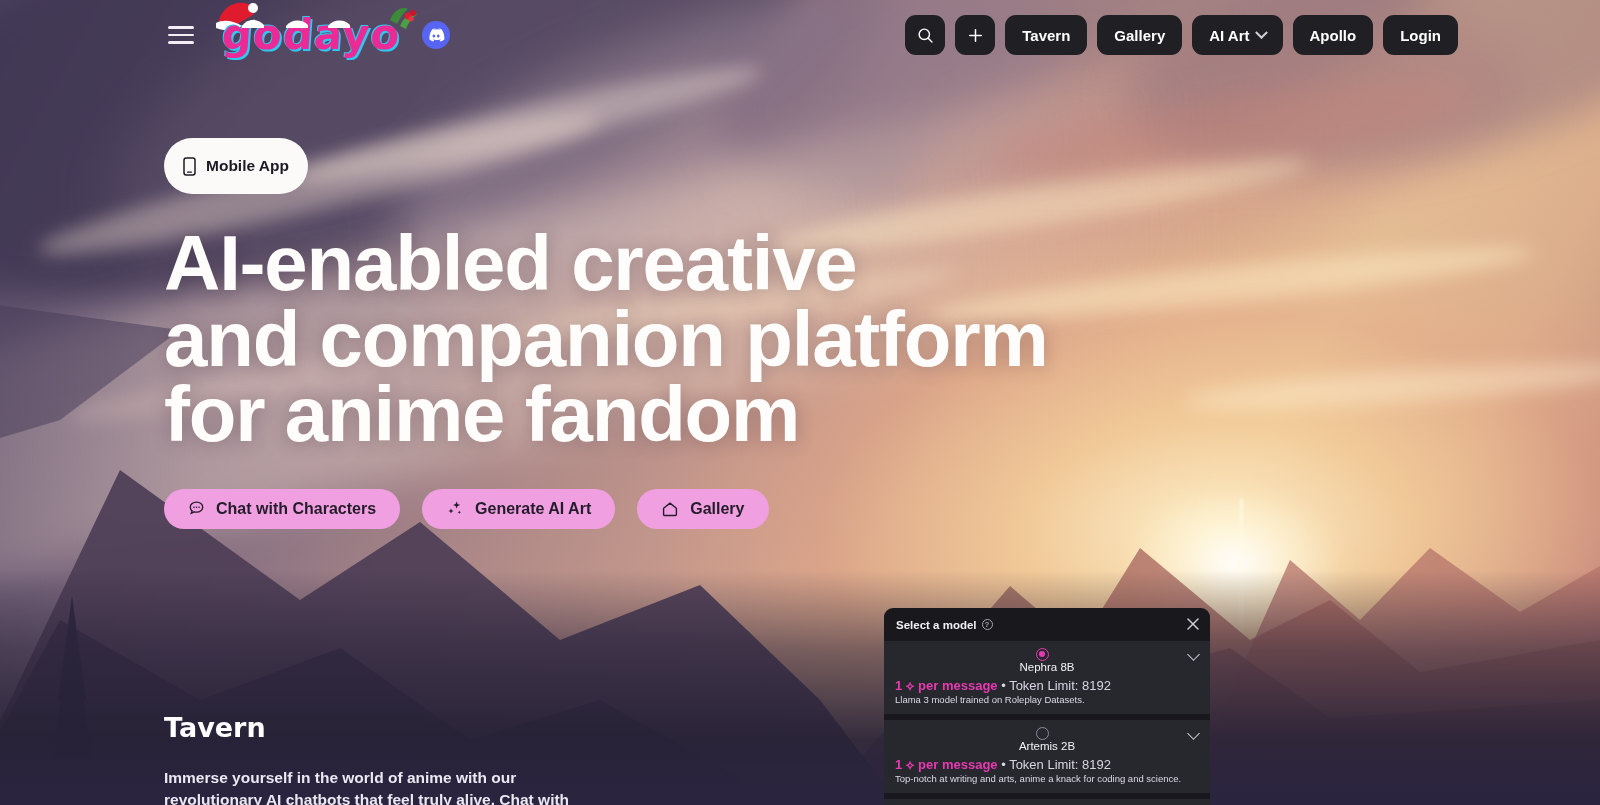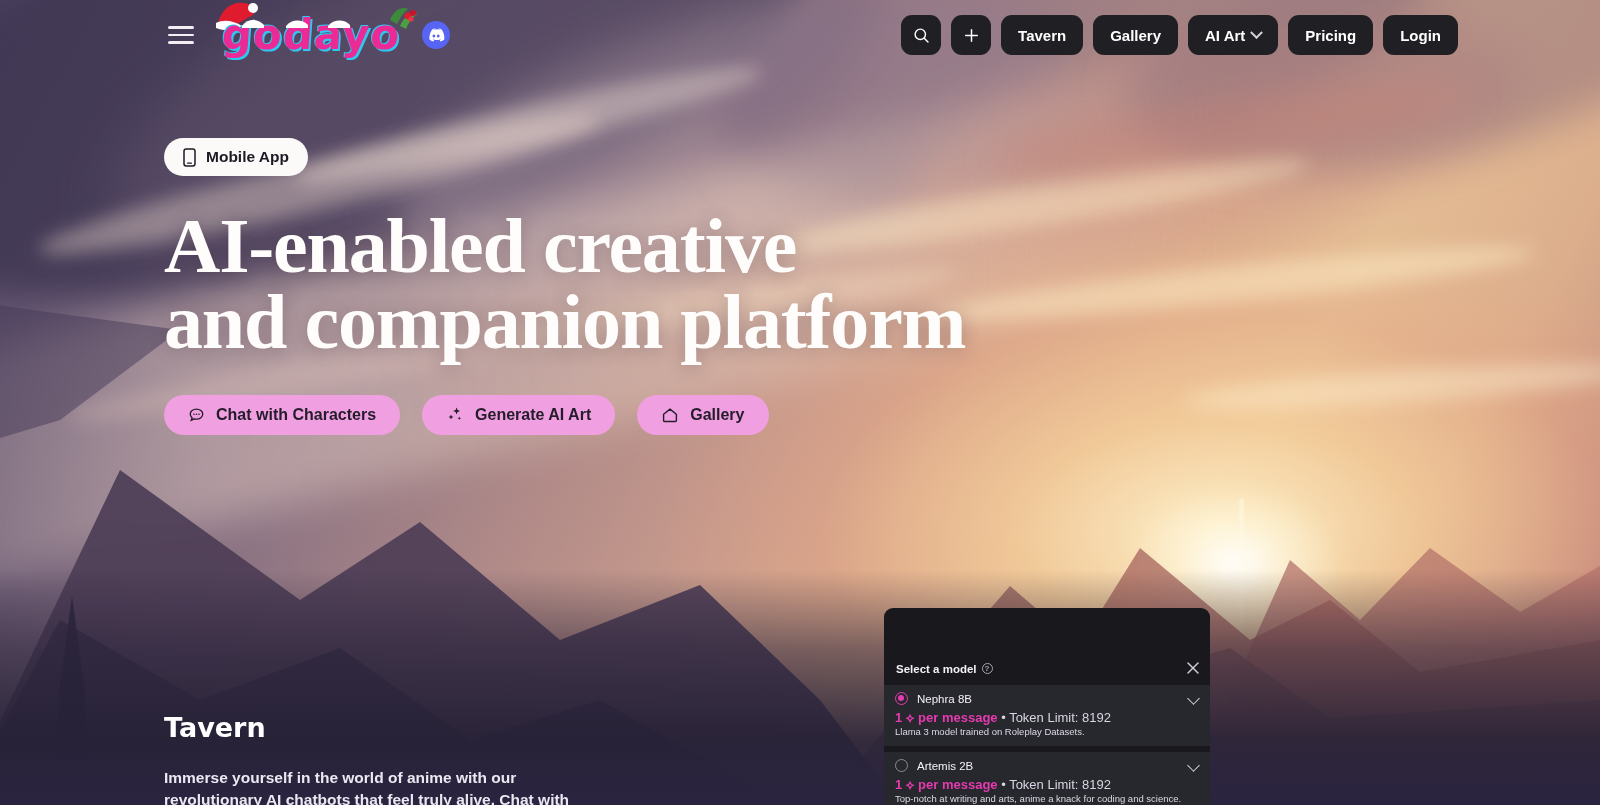--- a/index.html
+++ b/index.html
@@ -118,29 +118,29 @@
     cursor:pointer; white-space:nowrap;
   }
   .nav-btn.icon-only { width:40px; padding:0; justify-content:center; }
   .chev { display:inline-block; width:9px; height:9px; border-right:2px solid #cfcfd6; border-bottom:2px solid #cfcfd6; transform:rotate(45deg) translate(-2px,-2px); }
 
   
   #hero-content { position:absolute; left:164px; top:138px; z-index:30; }
   .pill-mobile {
     display:inline-flex; align-items:center; gap:10px;
     background:#fbfaf8; color:#1d1a24;
-    border-radius:999px; height:38px; padding:0 19px;
+    border-radius:999px; height:56px; padding:0 19px;
     font-size:15.5px; font-weight:700; cursor:pointer;
   }
   .hero-title {
     margin-top:32px;
     font-size:78px; line-height:0.97; font-weight:800;
     color:#fffdfb; letter-spacing:-1.2px;
     text-shadow:0 2px 18px rgba(60,40,60,0.30);
-    font-family:Liberation Serif, serif;
+    font-family:Liberation Sans, sans-serif;
   }
   .hero-title span { display:block; }
   .cta-row { margin-top:36px; display:flex; gap:22px; }
   .cta {
     display:inline-flex; align-items:center; gap:11px;
     background:#f0a0e0; color:#241c2a;
     border:none; border-radius:999px;
     height:40px; padding:8px 24px;
     font-size:16px; font-weight:700; cursor:pointer;
     font-family:"Liberation Sans", sans-serif;
@@ -159,37 +159,37 @@
 
   
   #model-dialog {
     position:absolute; left:884px; top:608px; width:326px; height:197px;
     background:#18181d; border-radius:9px 9px 0 0;
     z-index:60; overflow:hidden;
     font-family:"Liberation Sans", sans-serif;
   }
   .dlg-head {
     height:33px; display:flex; align-items:center;
-    padding:10px 12px; position:relative;margin-top:44px;
+    padding:10px 12px; position:relative;
   }
   .dlg-title { font-size:11.5px; font-weight:700; color:#f2f0f5; }
   .q-icon {
     width:11px; height:11px; margin-left:5px; border-radius:50%;
     border:1.2px solid #a8a4b2; color:#a8a4b2;
     font-size:8px; line-height:9px; text-align:center; font-weight:700;
   }
   .dlg-close {
     position:absolute; right:10px; top:9px; width:14px; height:14px;
     cursor:pointer; color:#cfccd8;
   }
   .model-row {
     position:relative; background:#27272e;
     margin:0 0 6px 0; padding:7px 11px 9px 11px;
   }
-  .mrow-top { display:flex; align-items:center; }
+  .mrow-top { display:flex; align-items:center;flex-direction:column; }
   .radio {
     width:13px; height:13px; border-radius:50%;
     border:1.6px solid #8e8a99; margin-right:9px;
     flex:none; position:relative;
   }
   .radio.sel { border-color:#e63bb0; }
   .radio.sel::after {
     content:''; position:absolute; left:2.4px; top:2.4px;
     width:6px; height:6px; border-radius:50%; background:#e63bb0;
   }
@@ -299,41 +299,42 @@
       <span>Tavern</span>
     </button>
     <button class="nav-btn">
       <span>Gallery</span>
     </button>
     <button class="nav-btn">
       <span>AI Art</span>
       <span class="chev"></span>
     </button>
     <button class="nav-btn">
-      <span>Pricing</span>
+      <span>Apollo</span>
     </button>
     <button class="nav-btn">
       <span>Login</span>
     </button>
   </div>
 </div>
 
 <div id="hero-content">
 
   <div class="pill-mobile">
     <svg width="13" height="19" viewBox="0 0 13 19">
       <rect x="1" y="1" width="11" height="17" rx="2.2" fill="none" stroke="#1d1a24" stroke-width="1.5"></rect>
       <line x1="4.6" y1="15.2" x2="8.4" y2="15.2" stroke="#1d1a24" stroke-width="1.3" stroke-linecap="round"></line>
     </svg>
     <span>Mobile App</span>
   </div>
 
   <h1 class="hero-title">
     <span>AI-enabled creative</span>
     <span>and companion platform</span>
+    <span>for anime fandom</span>
   </h1>
 
   <div class="cta-row">
     <button class="cta">
       <svg width="17" height="17" viewBox="0 0 18 18">
         <path d="M9 2.2c3.7 0 6.6 2.3 6.6 5.3S12.7 12.8 9 12.8c-.8 0-1.5-.1-2.2-.3L3.4 14l.9-2.5C3 10.5 2.4 9.2 2.4 7.5c0-3 2.9-5.3 6.6-5.3Z" fill="none" stroke="#241c2a" stroke-width="1.4"></path>
         <circle cx="6.3" cy="7.6" r="0.85" fill="#241c2a"></circle>
         <circle cx="9" cy="7.6" r="0.85" fill="#241c2a"></circle>
         <circle cx="11.7" cy="7.6" r="0.85" fill="#241c2a"></circle>
       </svg>

